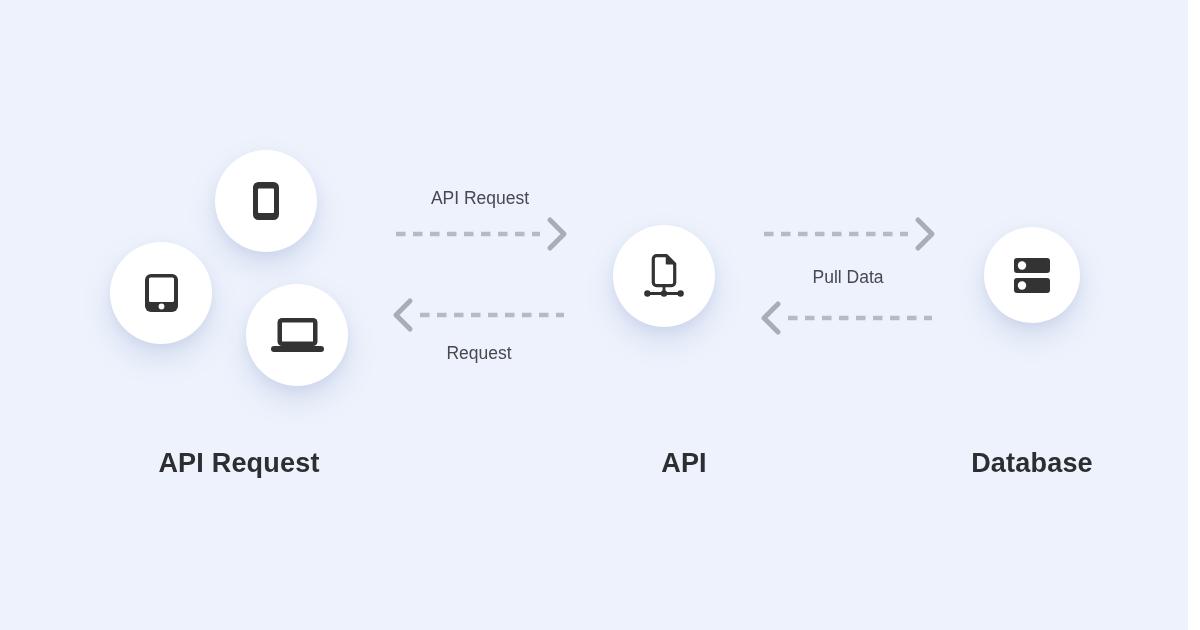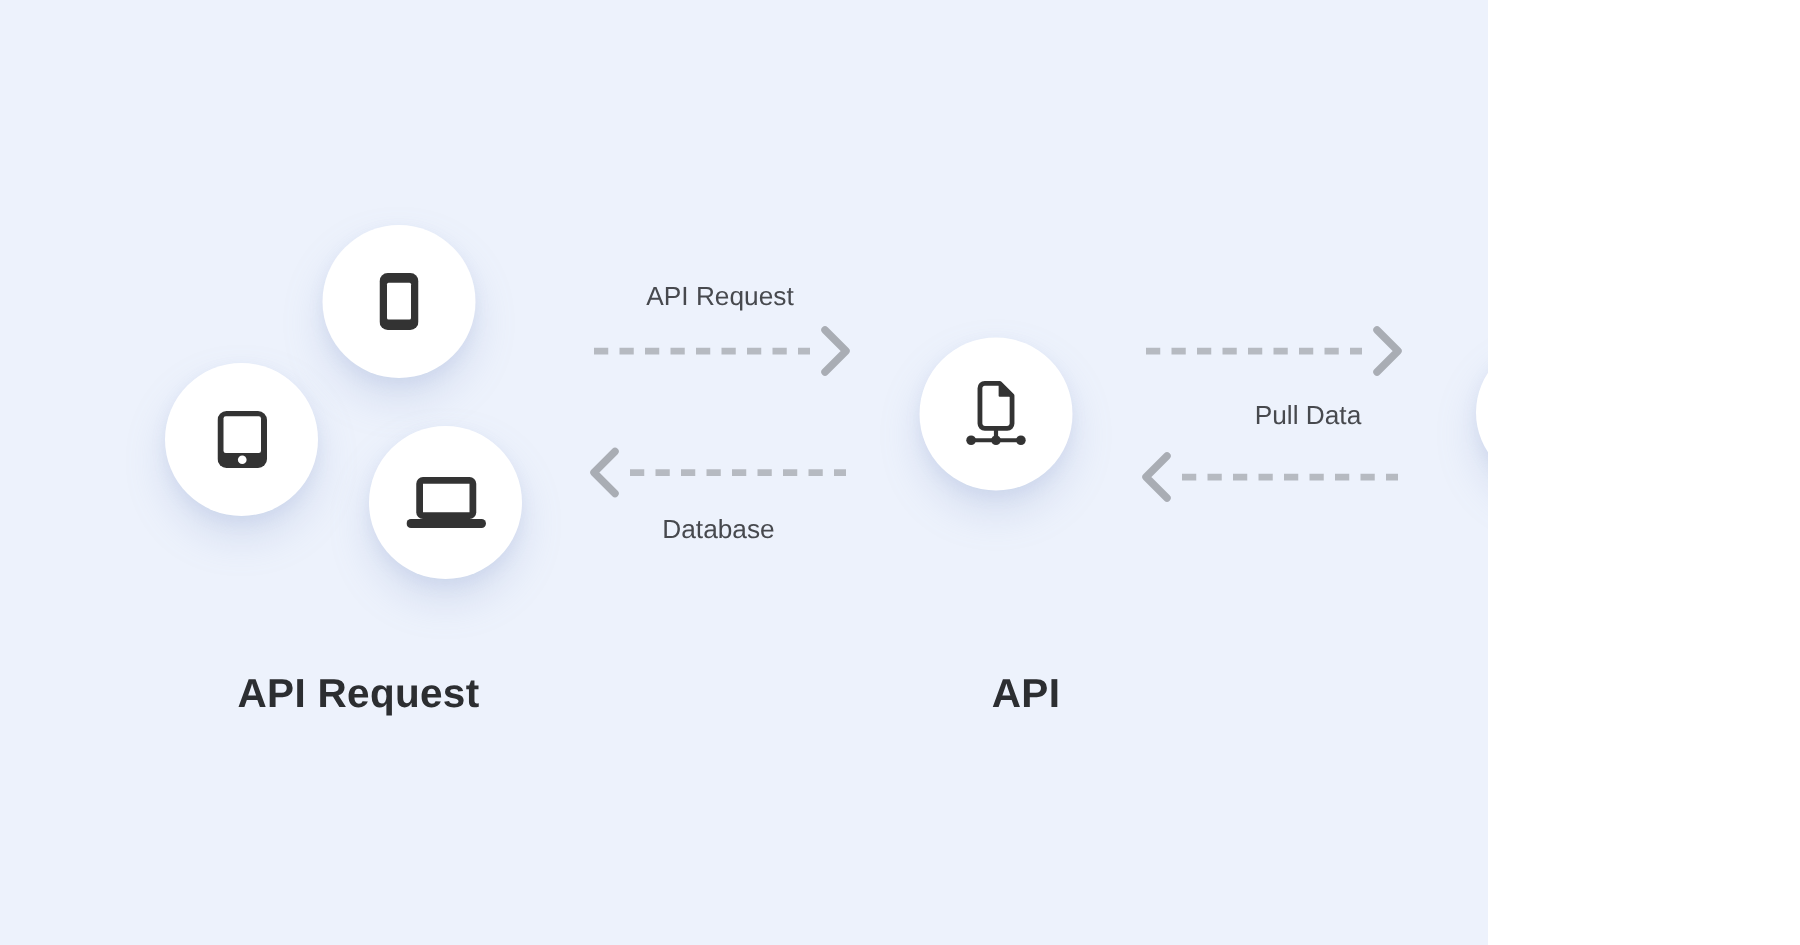--- a/index.html
+++ b/index.html
@@ -1,19 +1,19 @@
 <!DOCTYPE html>
 <html><head>
 <meta charset="utf-8">
 <style>
   * { margin: 0; padding: 0; box-sizing: border-box; }
   html, body { background: #ffffff; }
   .canvas {
     position: relative;
-    width: 992px;
+    width: 1188px;
     height: 630px;
     background: #edf2fc;
     overflow: hidden;
     font-family: "Liberation Sans", sans-serif;
   }
   .node {
     position: absolute;
     background: #ffffff;
     border-radius: 50%;
     display: flex;
@@ -33,21 +33,21 @@
   .arrow--pull-bck { left: 752px; top: 296px; }
   .flow-label {
     position: absolute;
     transform: translate(-50%, -50%);
     font-size: 17.5px;
     color: #47494e;
     white-space: nowrap;
   }
   .flow-label--request  { left: 480px; top: 198px; }
   .flow-label--response { left: 479px; top: 353px; }
-  .flow-label--pull     { left: 872px; top: 277px; }
+  .flow-label--pull     { left: 848px; top: 277px; }
   .node-label {
     position: absolute;
     transform: translate(-50%, -50%);
     font-size: 27px;
     font-weight: 600;
     color: #2c2e31;
     letter-spacing: 0.2px;
     white-space: nowrap;
   }
   .node-label--clients { left: 239px;  top: 463px; }
@@ -117,19 +117,20 @@
     <line x1="4" y1="22" x2="148" y2="22" stroke="#b6bac1" stroke-width="4.5" stroke-dasharray="9.5 7.5"></line>
     <path d="M158 8 L172 22 L158 36" stroke="#a9adb4" stroke-width="5" fill="none" stroke-linecap="round" stroke-linejoin="round"></path>
   </svg>
 
   <svg class="arrow arrow--pull-bck" viewBox="0 0 184 44">
     <path d="M26 8 L12 22 L26 36" stroke="#a9adb4" stroke-width="5" fill="none" stroke-linecap="round" stroke-linejoin="round"></path>
     <line x1="36" y1="22" x2="180" y2="22" stroke="#b6bac1" stroke-width="4.5" stroke-dasharray="9.5 7.5"></line>
   </svg>
 
   <div class="flow-label flow-label--request">API Request</div>
-  <div class="flow-label flow-label--response">Database</div>
+  <div class="flow-label flow-label--response">Request</div>
   <div class="flow-label flow-label--pull">Pull Data</div>
 
   <div class="node-label node-label--clients">API Request</div>
   <div class="node-label node-label--api">API</div>
+  <div class="node-label node-label--db">Database</div>
 
 </div>
 
 </body></html>

